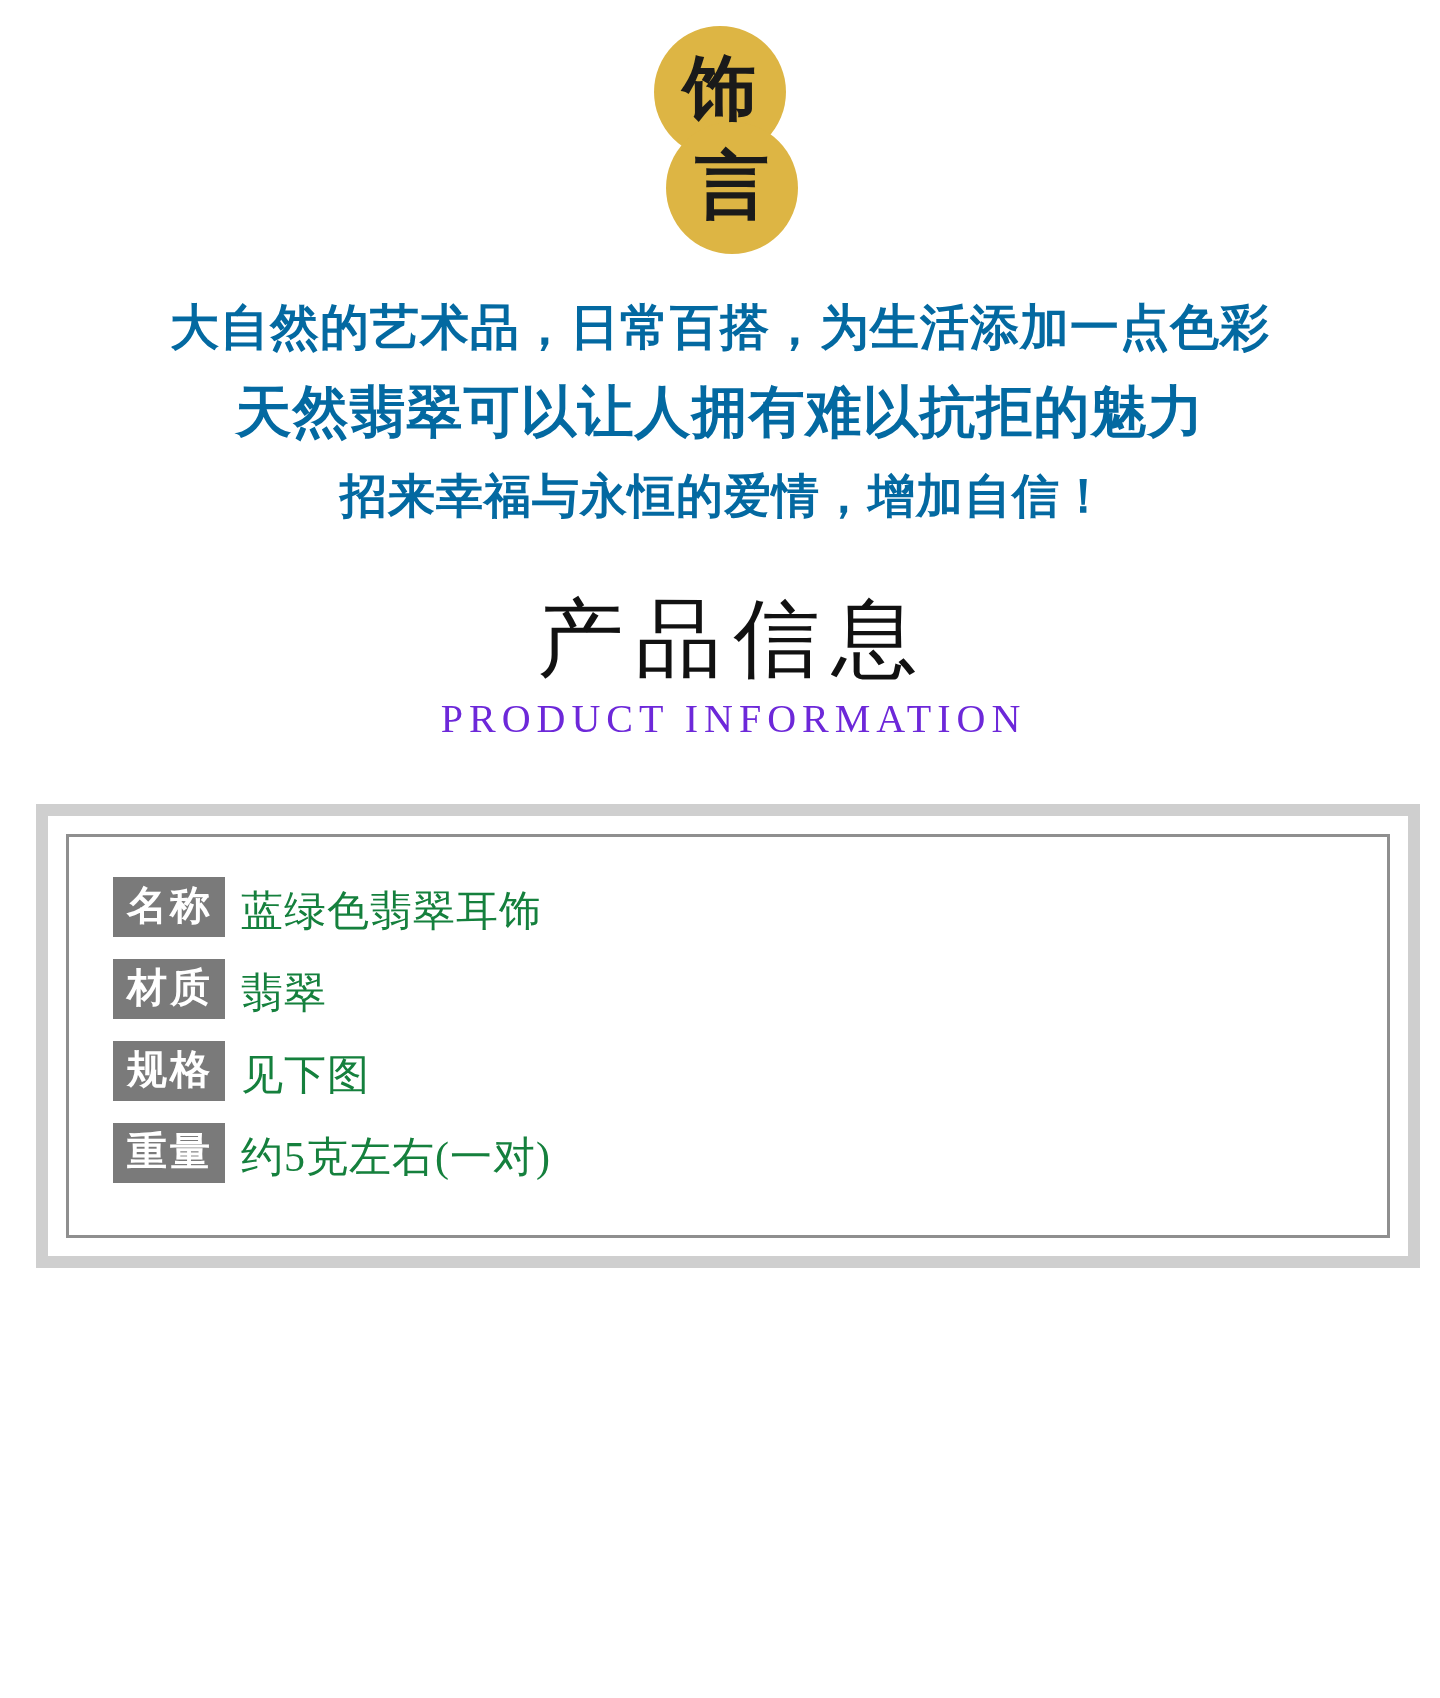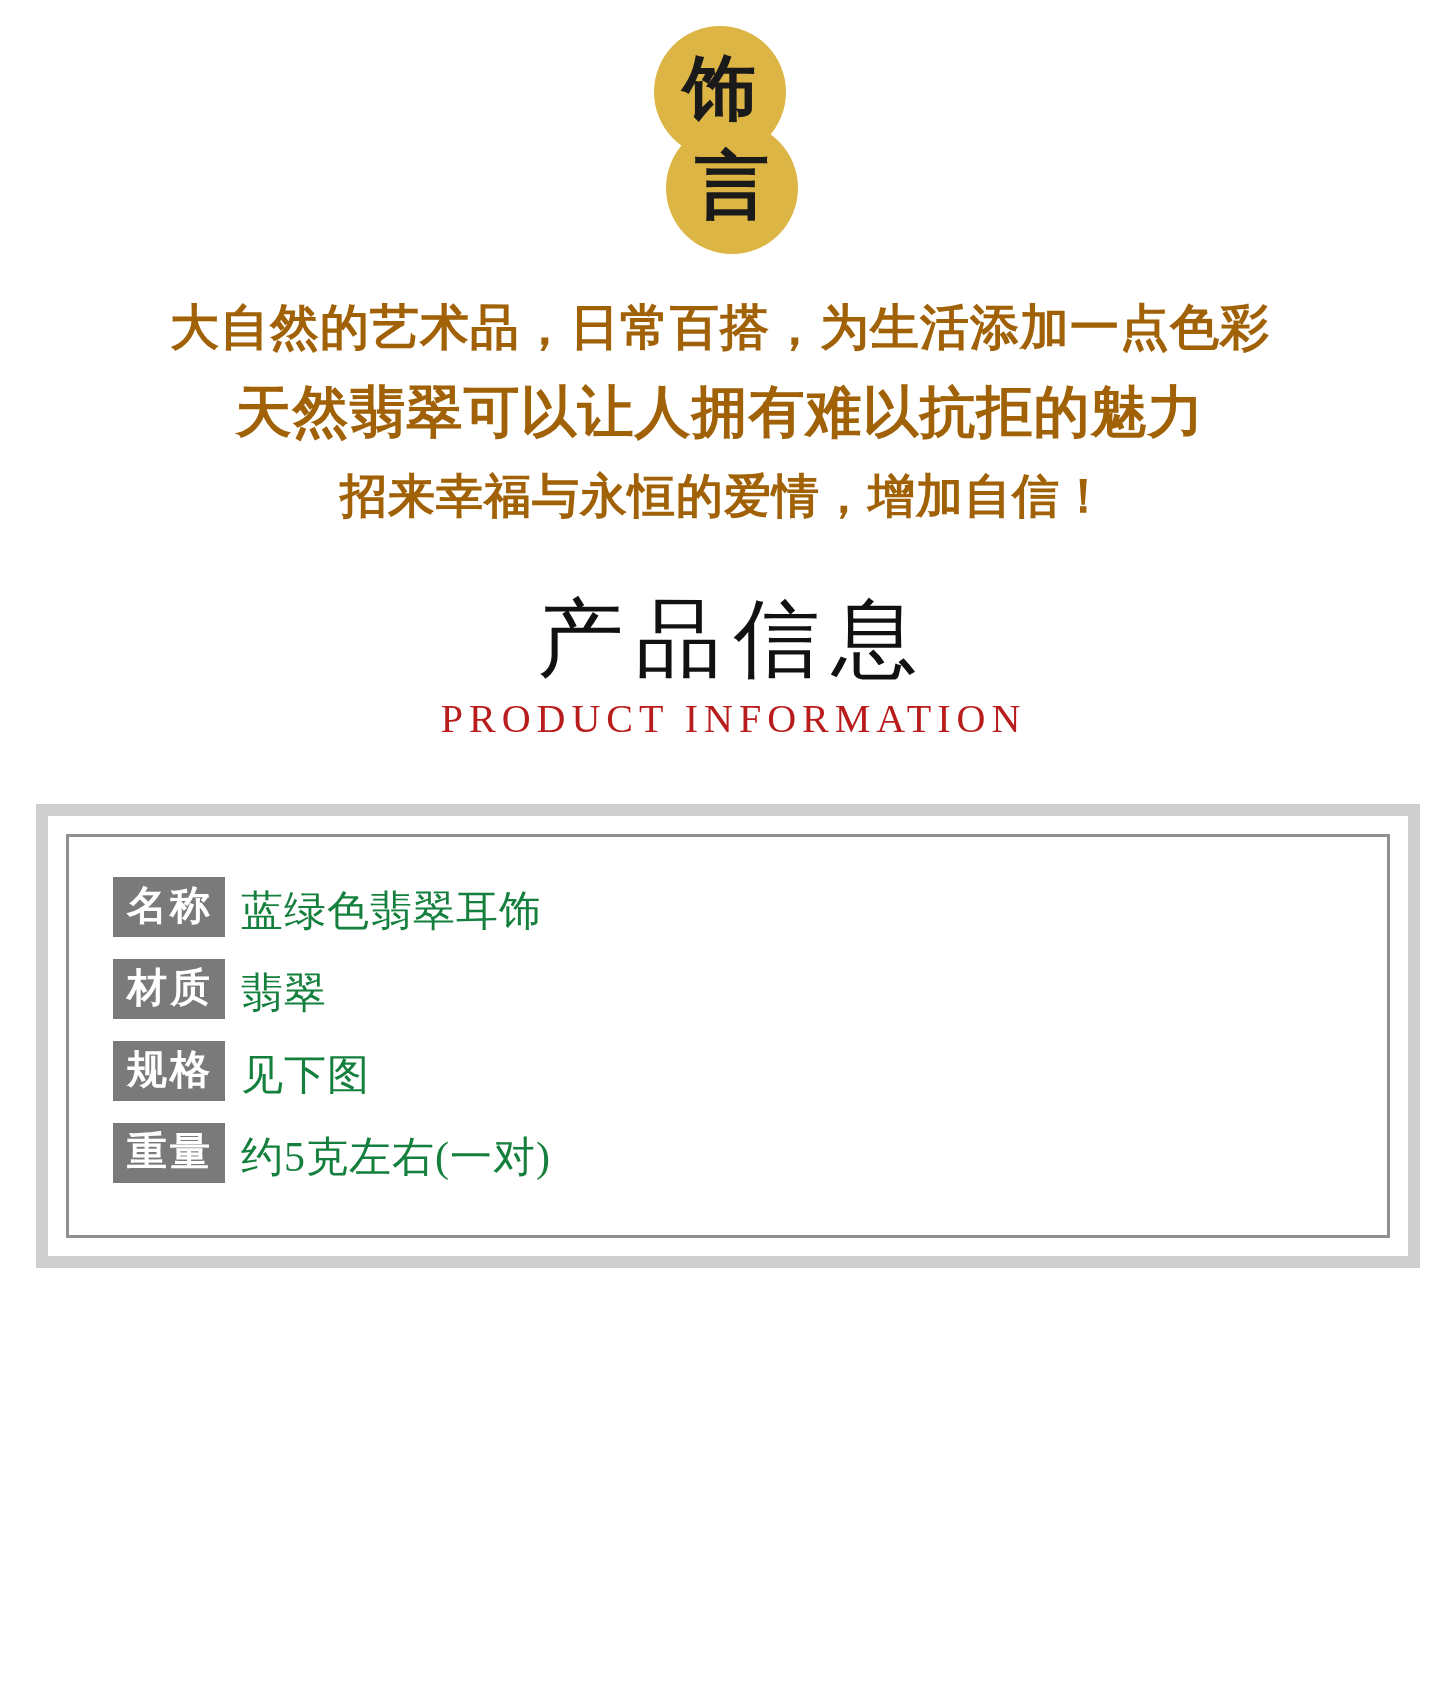--- a/index.html
+++ b/index.html
@@ -64,21 +64,21 @@
   
   .slogan {
     margin-top: 30px;
     text-align: center;
   }
   .slogan-line {
     font-size: 49px;
     font-weight: bold;
     letter-spacing: 1px;
     line-height: 1.62;
-    color: #a16207;
+    color: #0369a1;
     white-space: nowrap;
   }
   .slogan-line.l2 { font-size: 56px; }
   .slogan-line.l3 { font-size: 47px; padding-left: 8px; }
 
   
   .section-heading {
     margin-top: 56px;
     text-align: center;
     padding-left: 27px;
@@ -87,21 +87,21 @@
     font-size: 86px;
     letter-spacing: 12px;
     font-weight: normal;
     color: #111111;
     line-height: 1.15;
   }
   .section-heading .en {
     margin-top: 6px;
     font-size: 40px;
     letter-spacing: 6px;
-    color: #b91c1c;
+    color: #6d28d9;
     font-family: "Liberation Serif", "DejaVu Serif", serif;
   }
 
   
   .info-outer {
     margin: 62px 20px 0 36px;
     border: 12px solid #cfcfcf;
     background: #ffffff;
     padding: 18px;
     box-sizing: border-box;

